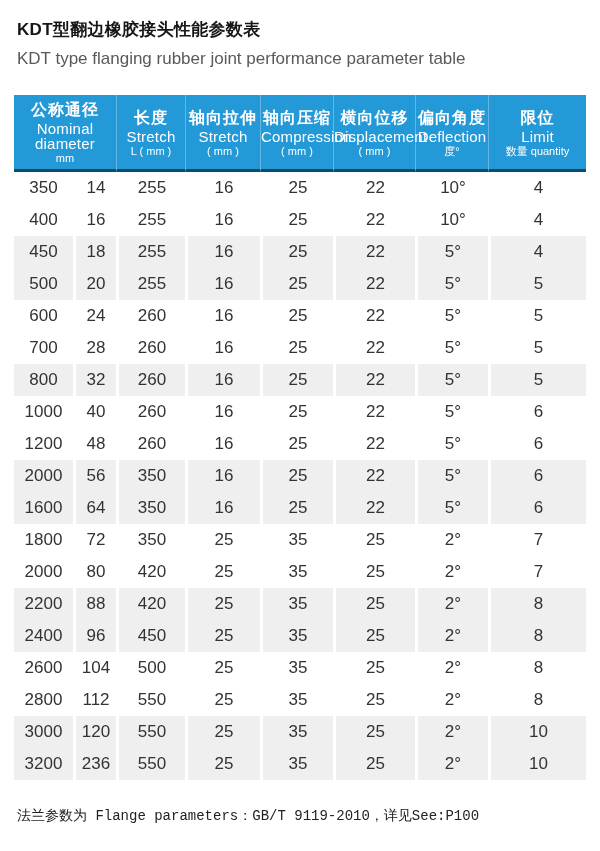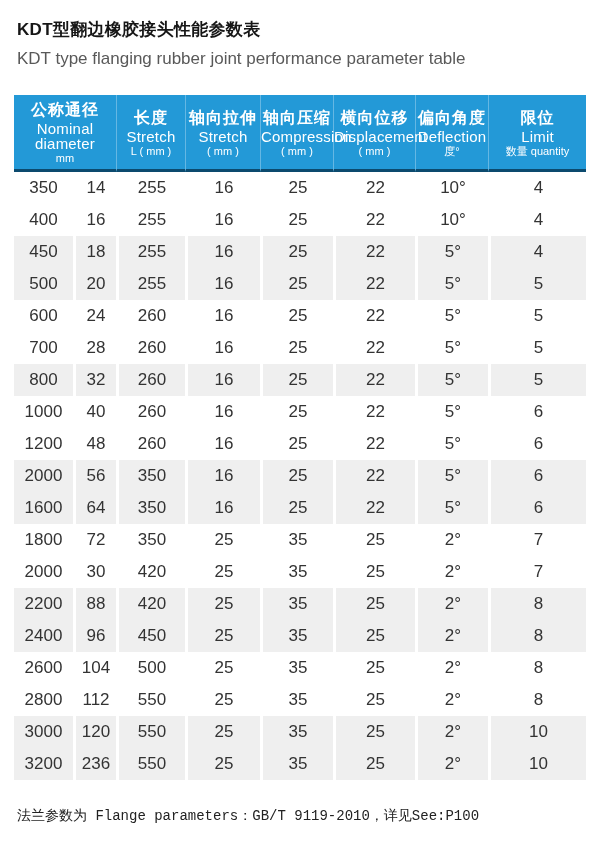--- a/index.html
+++ b/index.html
@@ -274,21 +274,21 @@
           <td>72</td>
           <td>350</td>
           <td>25</td>
           <td>35</td>
           <td>25</td>
           <td>2°</td>
           <td>7</td>
         </tr>
         <tr>
           <td>2000</td>
-          <td>30</td>
+          <td>80</td>
           <td>420</td>
           <td>25</td>
           <td>35</td>
           <td>25</td>
           <td>2°</td>
           <td>7</td>
         </tr>
         <tr class="stripe">
           <td>2200</td>
           <td>88</td>

